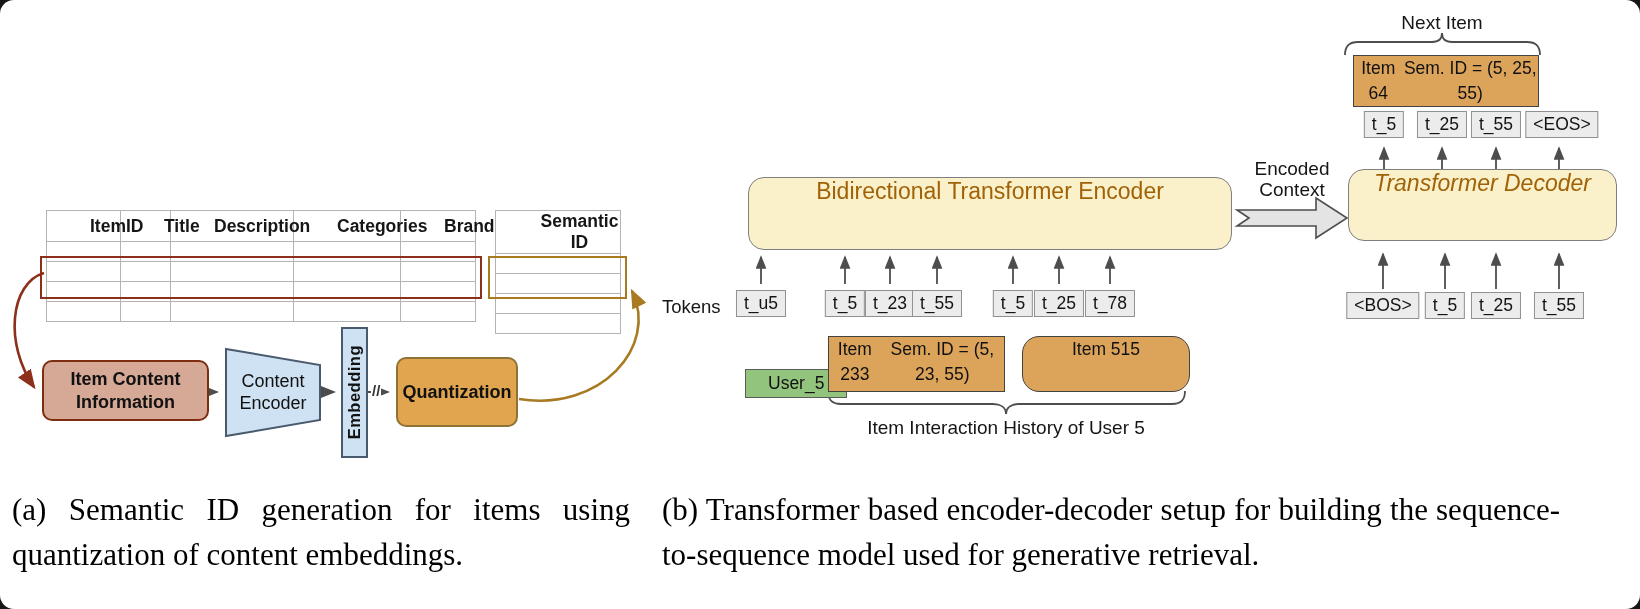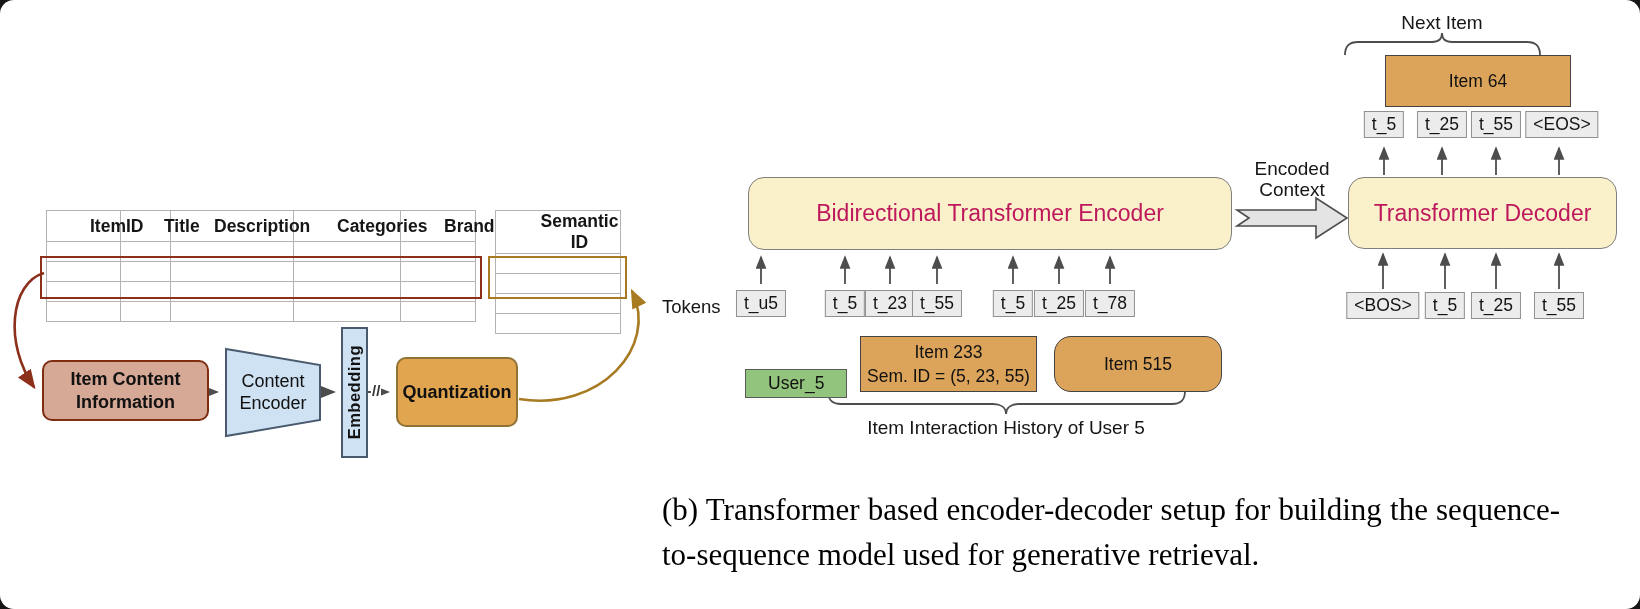--- a/index.html
+++ b/index.html
@@ -20,27 +20,27 @@
   .roundbox{position:absolute;display:flex;align-items:center;justify-content:center;text-align:center;
             font-weight:bold;font-size:18px;line-height:1.25;}
   .rose{background:#d6a896;border:2.5px solid #7e2d11;border-radius:10px;}
   .orange-round{background:#e1a54f;border:2px solid #8f7334;border-radius:10px;}
   .embed{background:#cfe2f3;border:2px solid #495a6e;display:flex;align-items:center;justify-content:center;}
   .embed span{writing-mode:vertical-rl;transform:rotate(180deg);font-weight:bold;font-size:16.5px;letter-spacing:.5px;}
   .trap-label{position:absolute;display:flex;align-items:center;justify-content:center;text-align:center;
               font-weight:normal;font-size:18px;line-height:1.25;}
   
   .cream{position:absolute;background:#faf1ca;border:1.6px solid #7f7f7f;border-radius:16px;
-         display:flex;align-items:center;justify-content:center;font-size:23px;color:#be185d;}
+         display:flex;justify-content:center;font-size:23px;color:#a16207;}
   .tok{position:absolute;transform:translateX(-50%);background:#ececec;border:1.5px solid #909090;
        font-size:17.5px;color:#141414;padding:2px 7px;white-space:nowrap;text-align:center;}
   .greenbox{position:absolute;background:#93c47d;border:1.5px solid #5b5b5b;font-size:17.5px;
             padding:3px 22px;white-space:nowrap;margin-top:24px;}
   .itembox{position:absolute;background:#dca45b;border:1.6px solid #434343;text-align:center;
-           font-size:17.5px;line-height:1.4;display:flex;flex-direction:column;justify-content:center;margin-left:32px;}
+           font-size:17.5px;line-height:1.4;display:flex;flex-direction:row;justify-content:center;}
   .lbl{position:absolute;font-size:19px;color:#161616;white-space:nowrap;}
   .lbl.center{transform:translateX(-50%);text-align:center;}
   .slashes{position:absolute;font-size:15px;font-weight:bold;background:#fff;padding:0 1px;color:#333;}
   
   .caption{position:absolute;font-family:"Liberation Serif",serif;font-size:31px;line-height:45px;
            color:#000;text-align:justify;}
   svg.overlay{position:absolute;left:0;top:0;pointer-events:none;}
 </style>
 </head>
 <body>
@@ -186,26 +186,27 @@
   <div class="embed abs" style="left:341px;top:327px;width:23px;height:127px;">
     <span>Embedding</span>
   </div>
 
   <div class="slashes" style="left:371px;top:382px;">//</div>
 
   <div class="roundbox orange-round" style="left:396px;top:357px;width:118px;height:66px;">
     <span>Quantization</span>
   </div>
 
+  <div class="caption" style="left:12px;top:487px;width:618px;">(a) Semantic ID generation for items using quantization of content embeddings.</div>
 
   <div class="cream" style="left:748px;top:177px;width:482px;height:71px;">
     <span>Bidirectional Transformer Encoder</span>
   </div>
 
-  <div class="cream" style="left:1348px;top:177px;width:267px;height:70px;">
+  <div class="cream" style="left:1348px;top:169px;width:267px;height:70px;font-style:italic;">
     <span>Transformer Decoder</span>
   </div>
 
   <div class="lbl center" style="left:1292px;top:158px;width:100px;white-space:normal;line-height:21px;">Encoded Context</div>
 
   <div class="lbl" style="left:662px;top:296px;font-size:18.5px;">Tokens</div>
 
   <div class="tok" style="left:761px;top:290px;">t_u5</div>
   <div class="tok" style="left:845px;top:290px;">t_5</div>
   <div class="tok" style="left:890px;top:290px;">t_23</div>
@@ -231,19 +232,20 @@
   <div class="tok" style="left:1496px;top:292px;">t_25</div>
   <div class="tok" style="left:1559px;top:292px;">t_55</div>
 
   <div class="tok" style="left:1384px;top:111px;">t_5</div>
   <div class="tok" style="left:1442px;top:111px;">t_25</div>
   <div class="tok" style="left:1496px;top:111px;">t_55</div>
   <div class="tok" style="left:1562px;top:111px;">&lt;EOS&gt;</div>
 
   <div class="itembox" style="left:1353px;top:55px;width:184px;height:50px;">
     <span>Item 64</span>
+    <span>Sem. ID = (5, 25, 55)</span>
   </div>
 
   <div class="lbl center" style="left:1442px;top:12px;">Next Item</div>
 
   <div class="caption" style="left:662px;top:487px;width:898px;">(b) Transformer based encoder-decoder setup for building the sequence-to-sequence model used for generative retrieval.</div>
 
 </div>
 
 </body></html>

